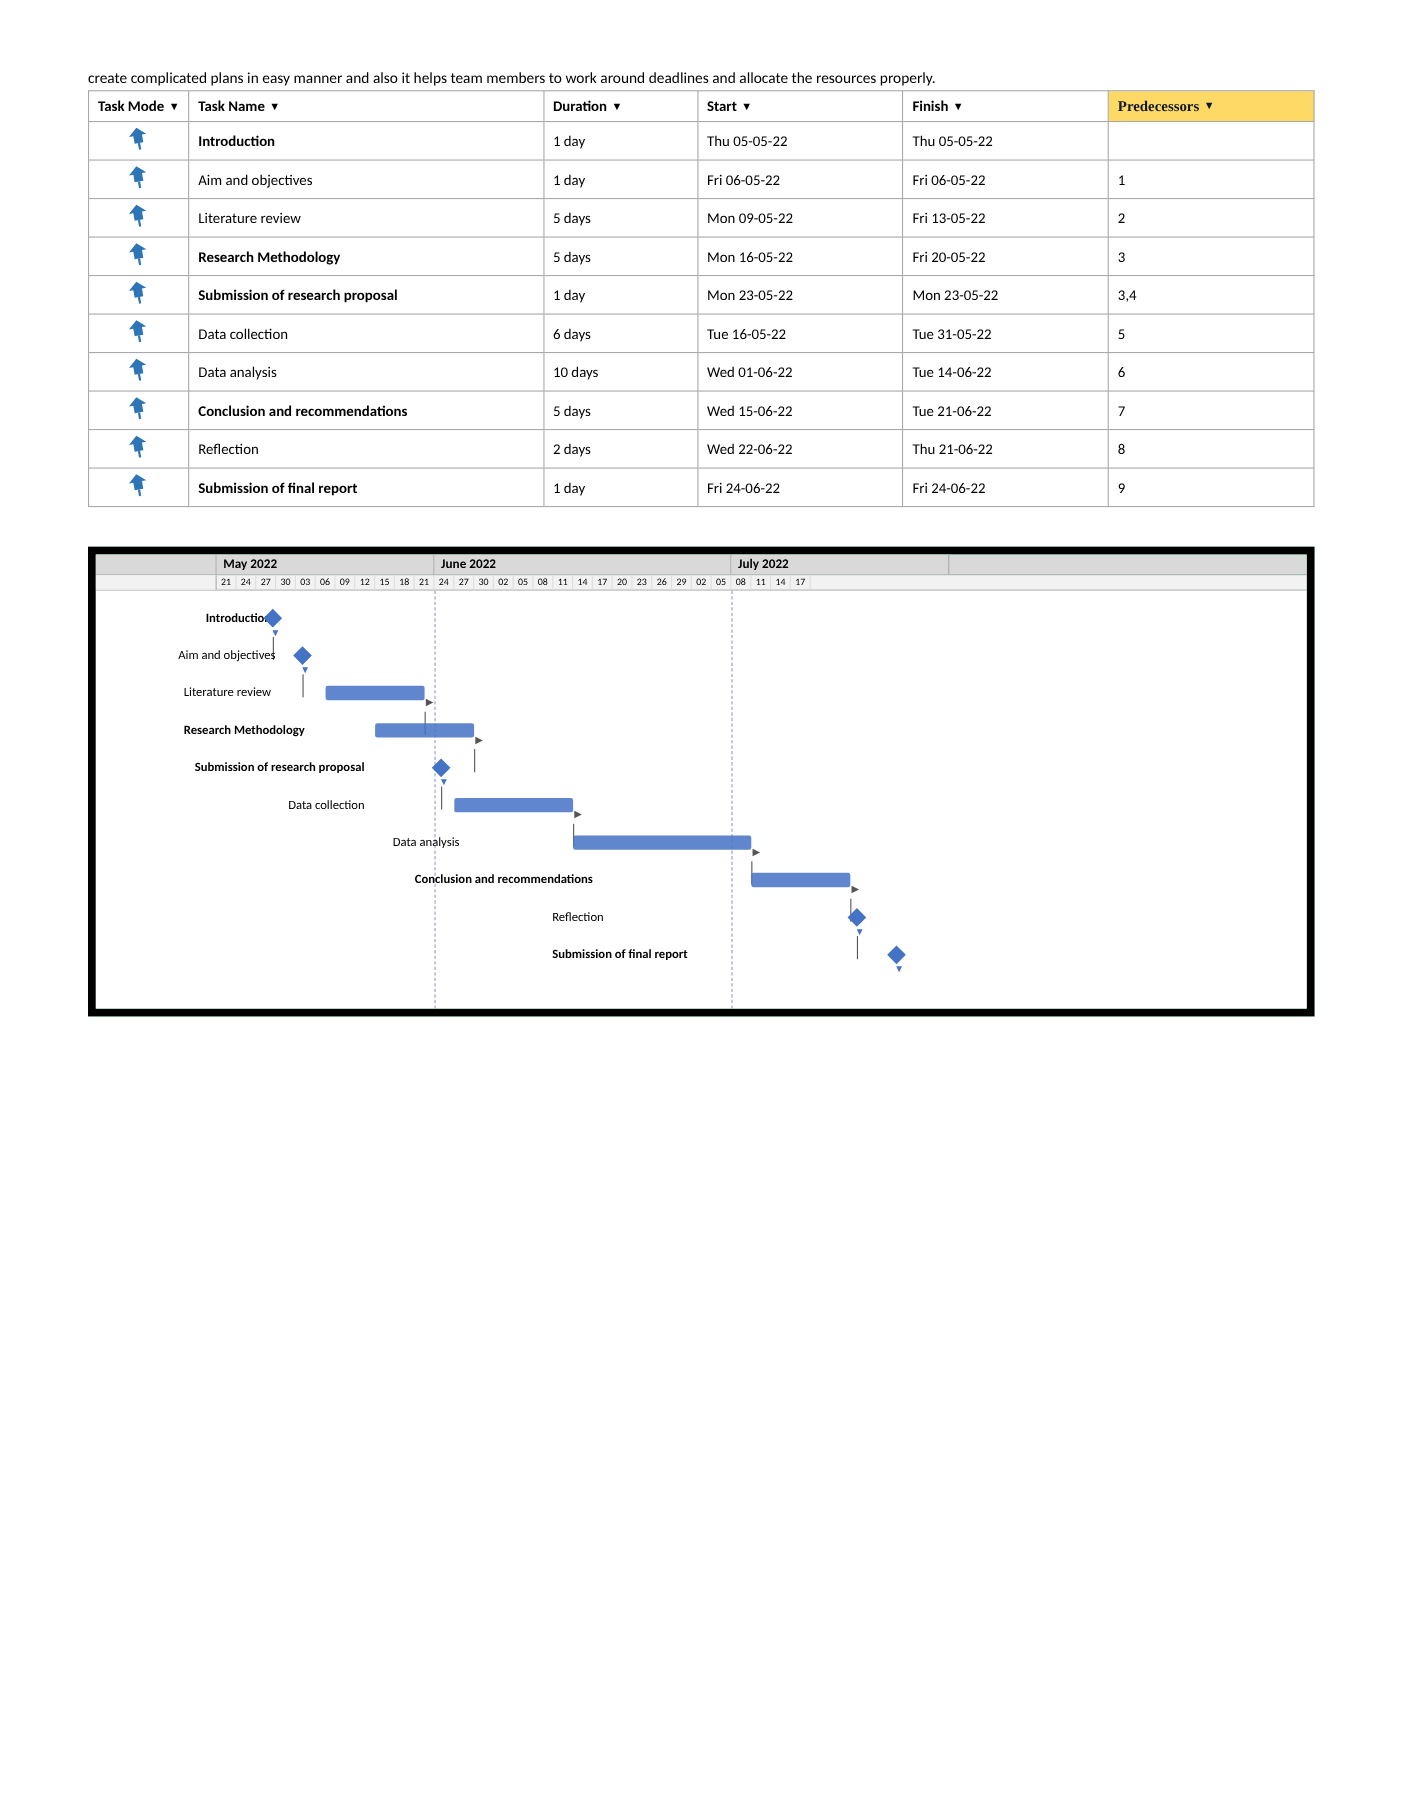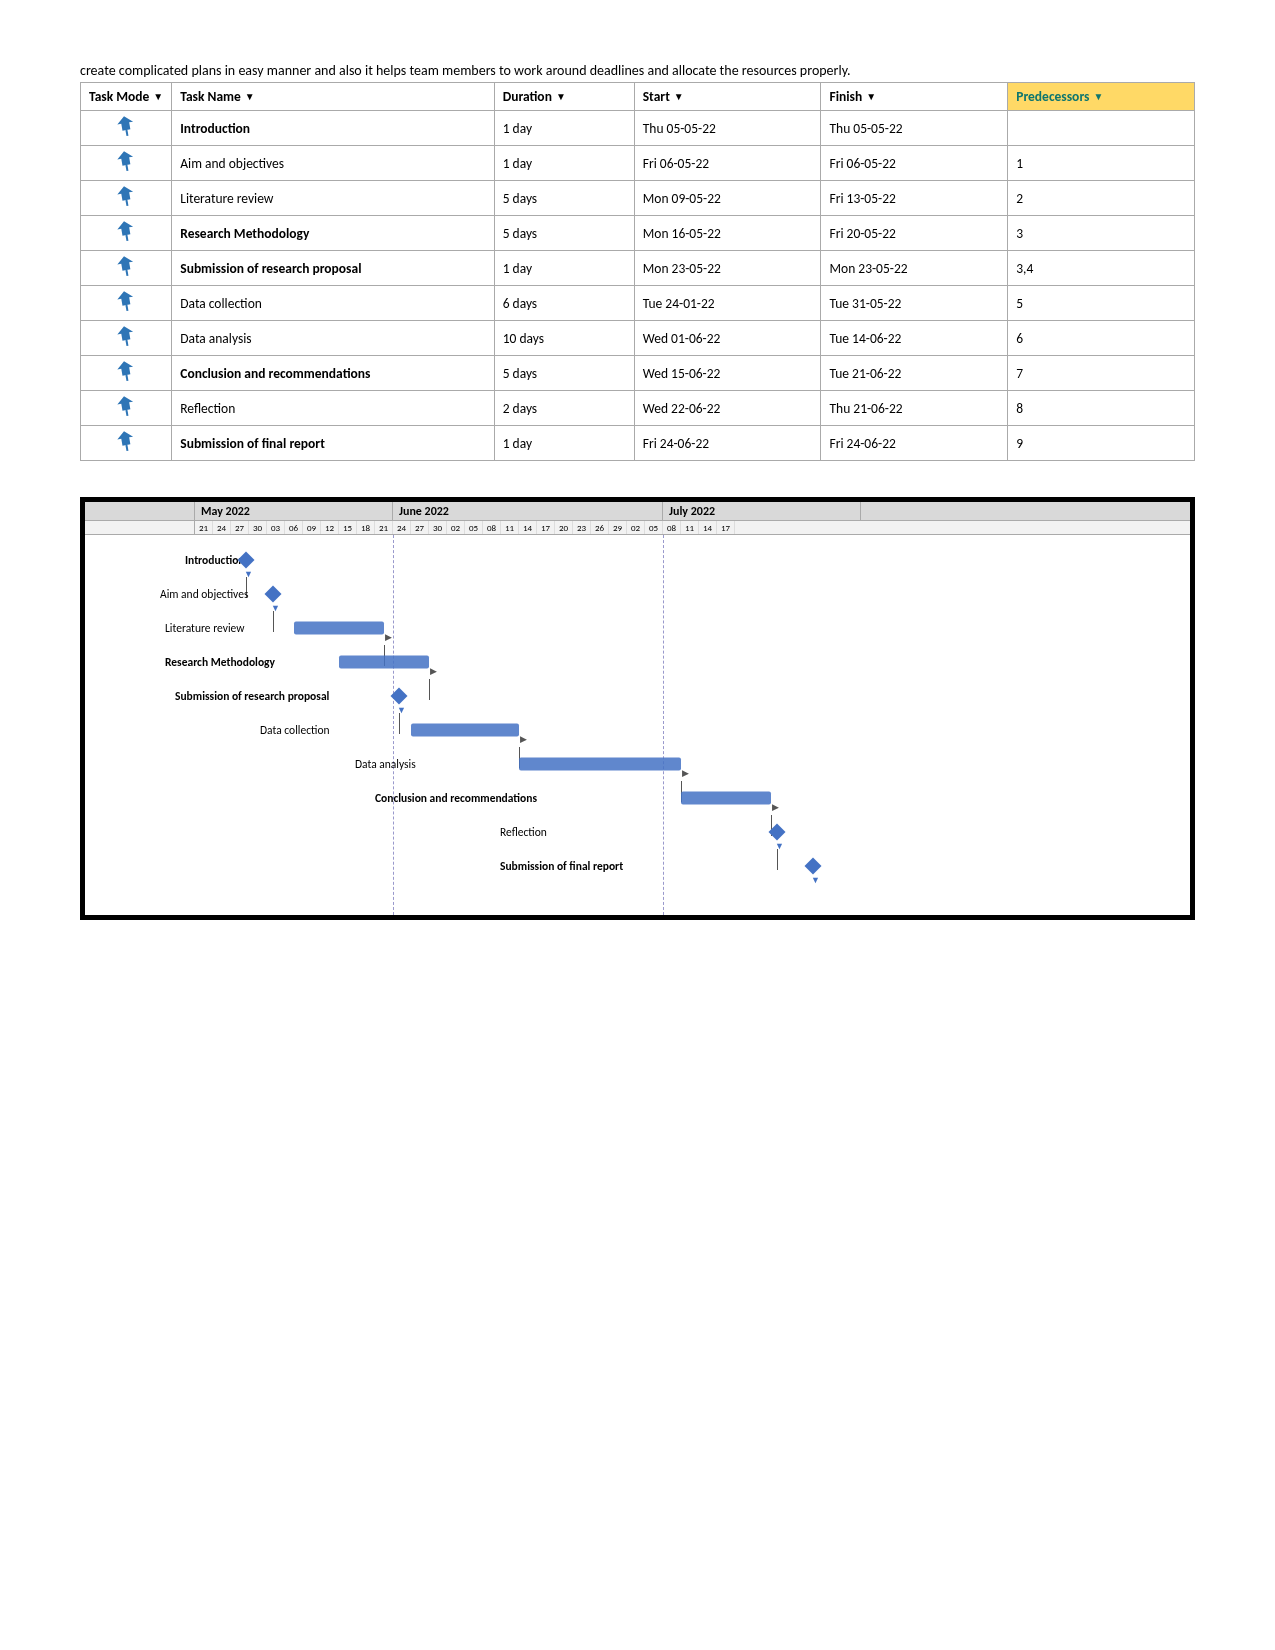--- a/index.html
+++ b/index.html
@@ -26,41 +26,42 @@
     .task-table th {
       background: #fff;
       border: 1px solid #aaa;
       padding: 5px 8px;
       text-align: left;
       font-weight: bold;
       white-space: nowrap;
     }
     .task-table th.predecessors-col {
       background: #ffd966;
-      color: #0f766e;
+      color: #0f172a;
+      font-family: Liberation Serif, serif;
     }
     .task-table td {
       border: 1px solid #aaa;
       padding: 4px 8px;
       vertical-align: middle;
     }
     .task-table tr:nth-child(odd) td { background: #fff; }
     .task-table tr:nth-child(even) td { background: #fff; }
     
     .col-header-inner {
       display: flex;
       align-items: center;
     }
     .dropdown-arrow {
       font-size: 10px;
       margin-left: 4px;
     }
     
     .gantt-container {
-      border: 5px solid #000000;
+      border: 7px solid #000000;
       background: #86efac;
       overflow: hidden;
       position: relative;
       width: 100%;
     }
     .gantt-header-row {
       display: flex;
       border-bottom: 1px solid #aaa;
       background: #d9d9d9;
     }
@@ -192,21 +193,21 @@
         <td>Mon 23-05-22</td>
         <td>3,4</td>
       </tr>
       <tr>
         <td style="text-align: center; width: 52px;"><span style="display: inline-block; color: rgb(46, 117, 182); font-size: 20px; line-height: 1; transform: rotate(-10deg);"><svg width="20" height="22" viewBox="0 0 20 22">
     <polygon points="10,1 18,8 14,8 14,15 6,15 6,8 2,8" fill="#2e75b6"></polygon>
     <line x1="10" y1="15" x2="10" y2="21" stroke="#2e75b6" stroke-width="2"></line>
   </svg></span></td>
         <td>Data collection</td>
         <td>6 days</td>
-        <td>Tue 24-01-22</td>
+        <td>Tue 16-05-22</td>
         <td>Tue 31-05-22</td>
         <td>5</td>
       </tr>
       <tr>
         <td style="text-align: center; width: 52px;"><span style="display: inline-block; color: rgb(46, 117, 182); font-size: 20px; line-height: 1; transform: rotate(-10deg);"><svg width="20" height="22" viewBox="0 0 20 22">
     <polygon points="10,1 18,8 14,8 14,15 6,15 6,8 2,8" fill="#2e75b6"></polygon>
     <line x1="10" y1="15" x2="10" y2="21" stroke="#2e75b6" stroke-width="2"></line>
   </svg></span></td>
         <td>Data analysis</td>
         <td>10 days</td>

